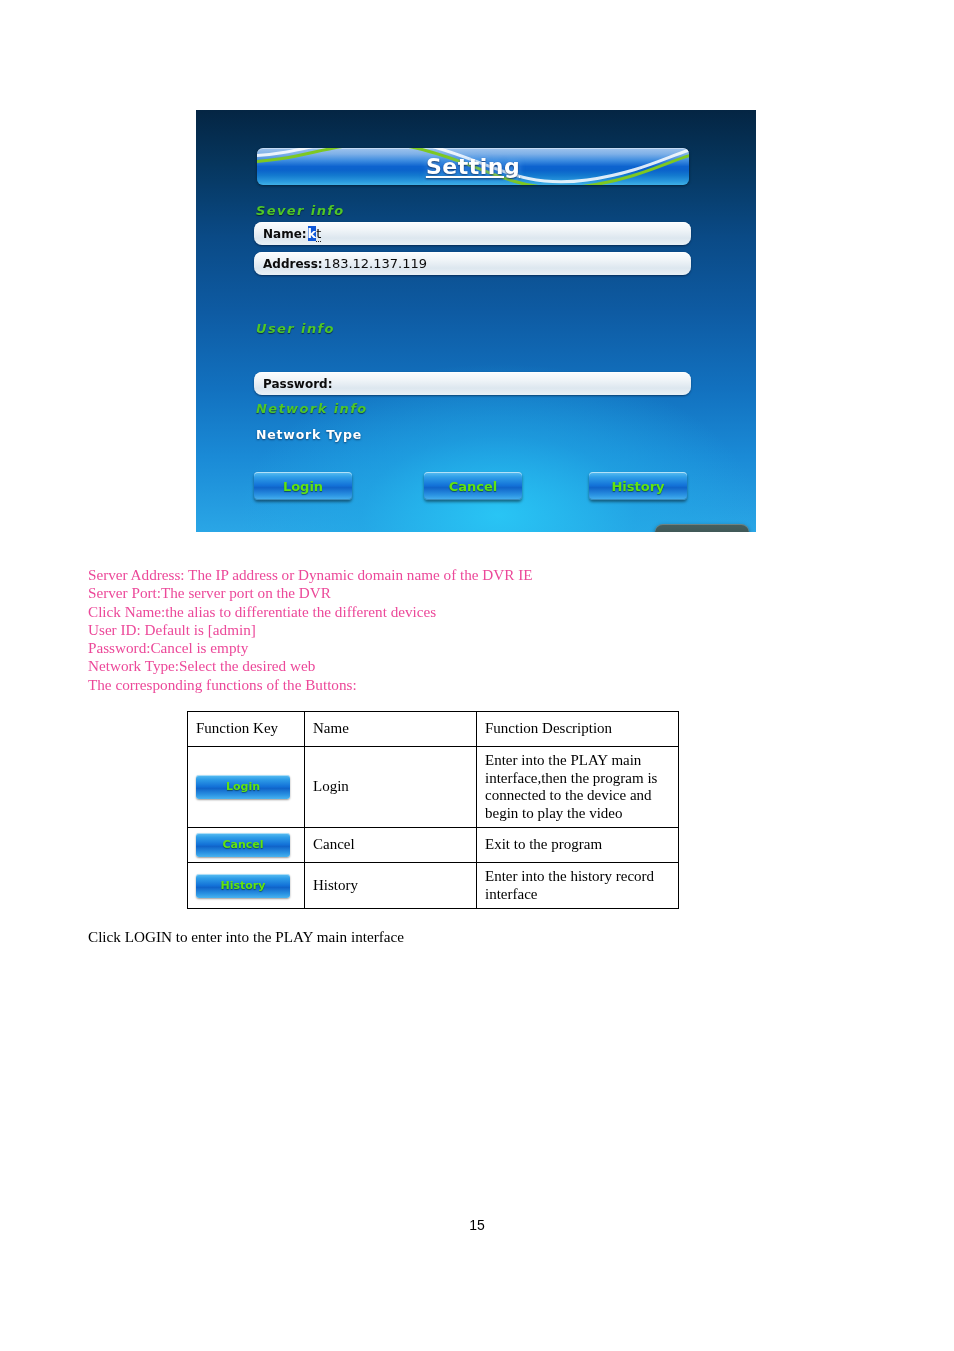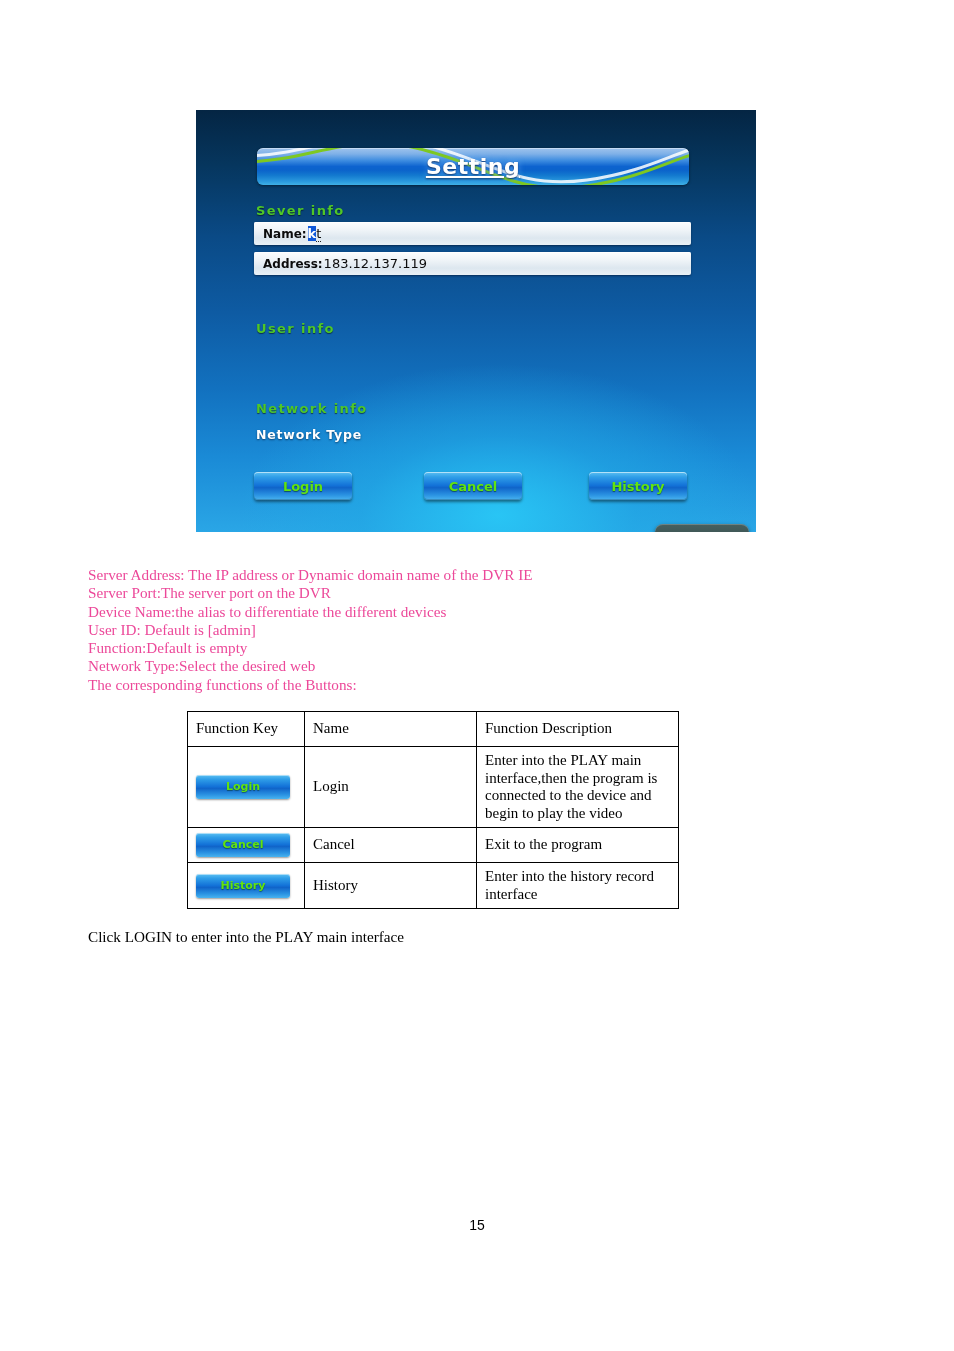--- a/index.html
+++ b/index.html
@@ -75,29 +75,30 @@
 
   
   .sec-head {
     position: absolute;
     font-family: "DejaVu Sans", sans-serif;
     font-weight: bold;
     font-size: 13px;
     letter-spacing: 1.4px;
     color: #4fc728;
     text-shadow: 0 1px 1px rgba(0,0,0,0.55);
+    font-style: italic;
   }
 
   
   .field {
     position: absolute;
     left: 58px;
     width: 437px;
     height: 23px;
-    border-radius: 2px;
+    border-radius: 8px;
     background: linear-gradient(180deg, #fbfdfe 0%, #eef3f7 38%, #dde7ef 70%, #e9f1f6 100%);
     box-shadow: 0 1px 2px rgba(0,10,30,0.5), inset 0 1px 0 rgba(255,255,255,0.9);
     display: flex;
     align-items: center;
     padding-left: 9px;
     box-sizing: border-box;
     font-family: "DejaVu Sans", sans-serif;
     font-size: 12px;
     color: #0c0c0c;
     white-space: nowrap;
@@ -260,20 +261,24 @@
 
   <div class="field" style="top:142px;">
     <span class="lbl">Address:</span>
     <span class="val">183.12.137.119</span>
   </div>
 
 
   <div class="sec-head" style="left:60px; top:211px;">User info</div>
 
 
+  <div class="field" style="top:262px;">
+    <span class="lbl">Password:</span>
+    <span class="val"></span>
+  </div>
 
   <div class="sec-head" style="left:60px; top:291px;">Network info</div>
   <div class="net-type-label" style="left:60px; top:317px;">Network Type</div>
 
   <div class="wifi-drop">
     
     
   </div>
 
   <div class="pbtn" style="left:58px; top:362px;">
@@ -283,23 +288,23 @@
     <span>Cancel</span>
   </div>
   <div class="pbtn" style="left:393px; top:362px;">
     <span>History</span>
   </div>
 </div>
 
 <div class="body-lines">
   <div>Server Address: The IP address or Dynamic domain name of the DVR IE</div>
   <div>Server Port:The server port on the DVR</div>
-  <div>Device Name:the alias to differentiate the different devices</div>
+  <div>Click Name:the alias to differentiate the different devices</div>
   <div>User ID: Default is [admin]</div>
-  <div>Function:Default is empty</div>
+  <div>Password:Cancel is empty</div>
   <div>Network Type:Select the desired web</div>
   <div>The corresponding functions of the Buttons:</div>
 </div>
 
 <table class="tbl">
   <thead>
     <tr>
       <td class="c1">Function Key</td>
       <td class="c2">Name</td>
       <td class="c3">Function Description</td>

